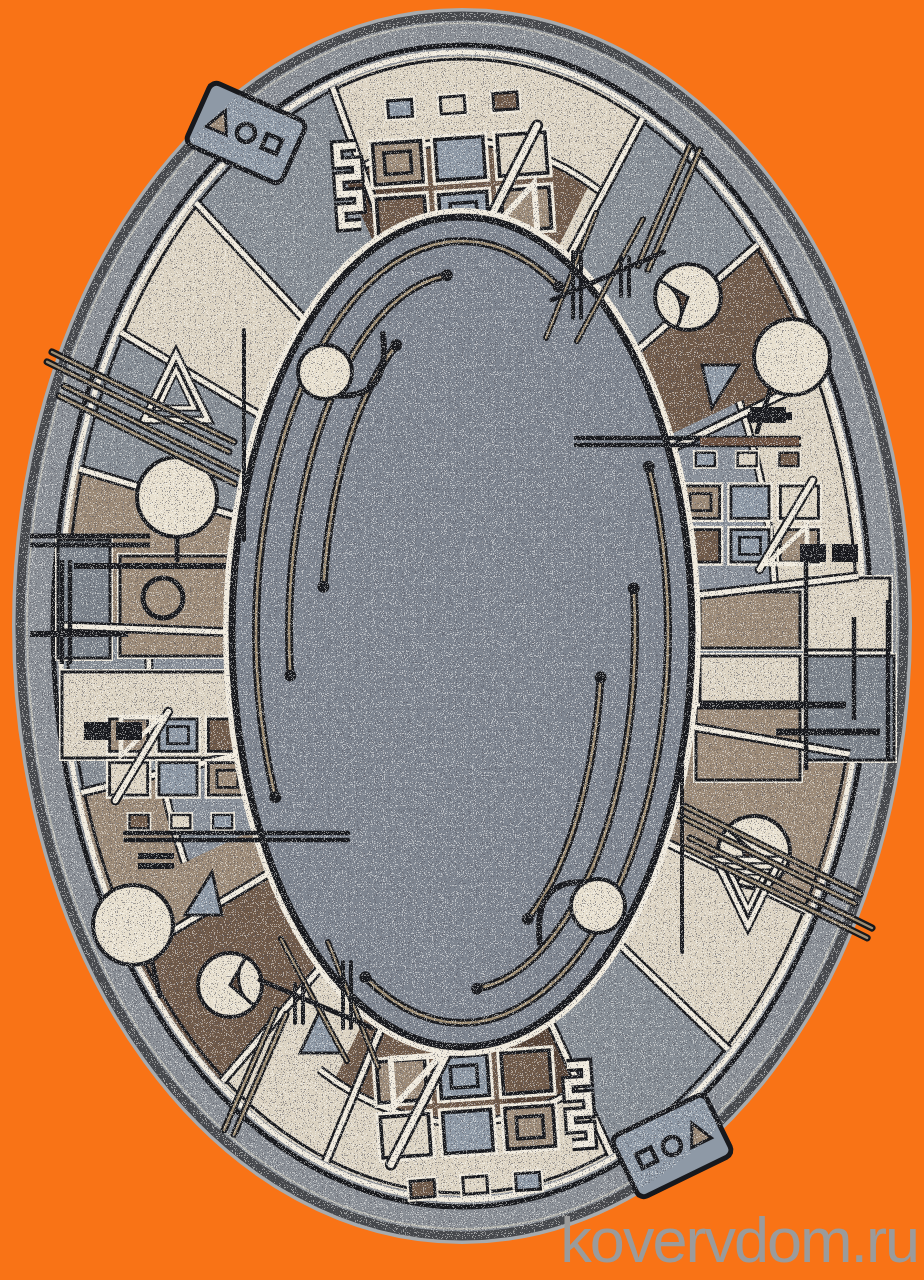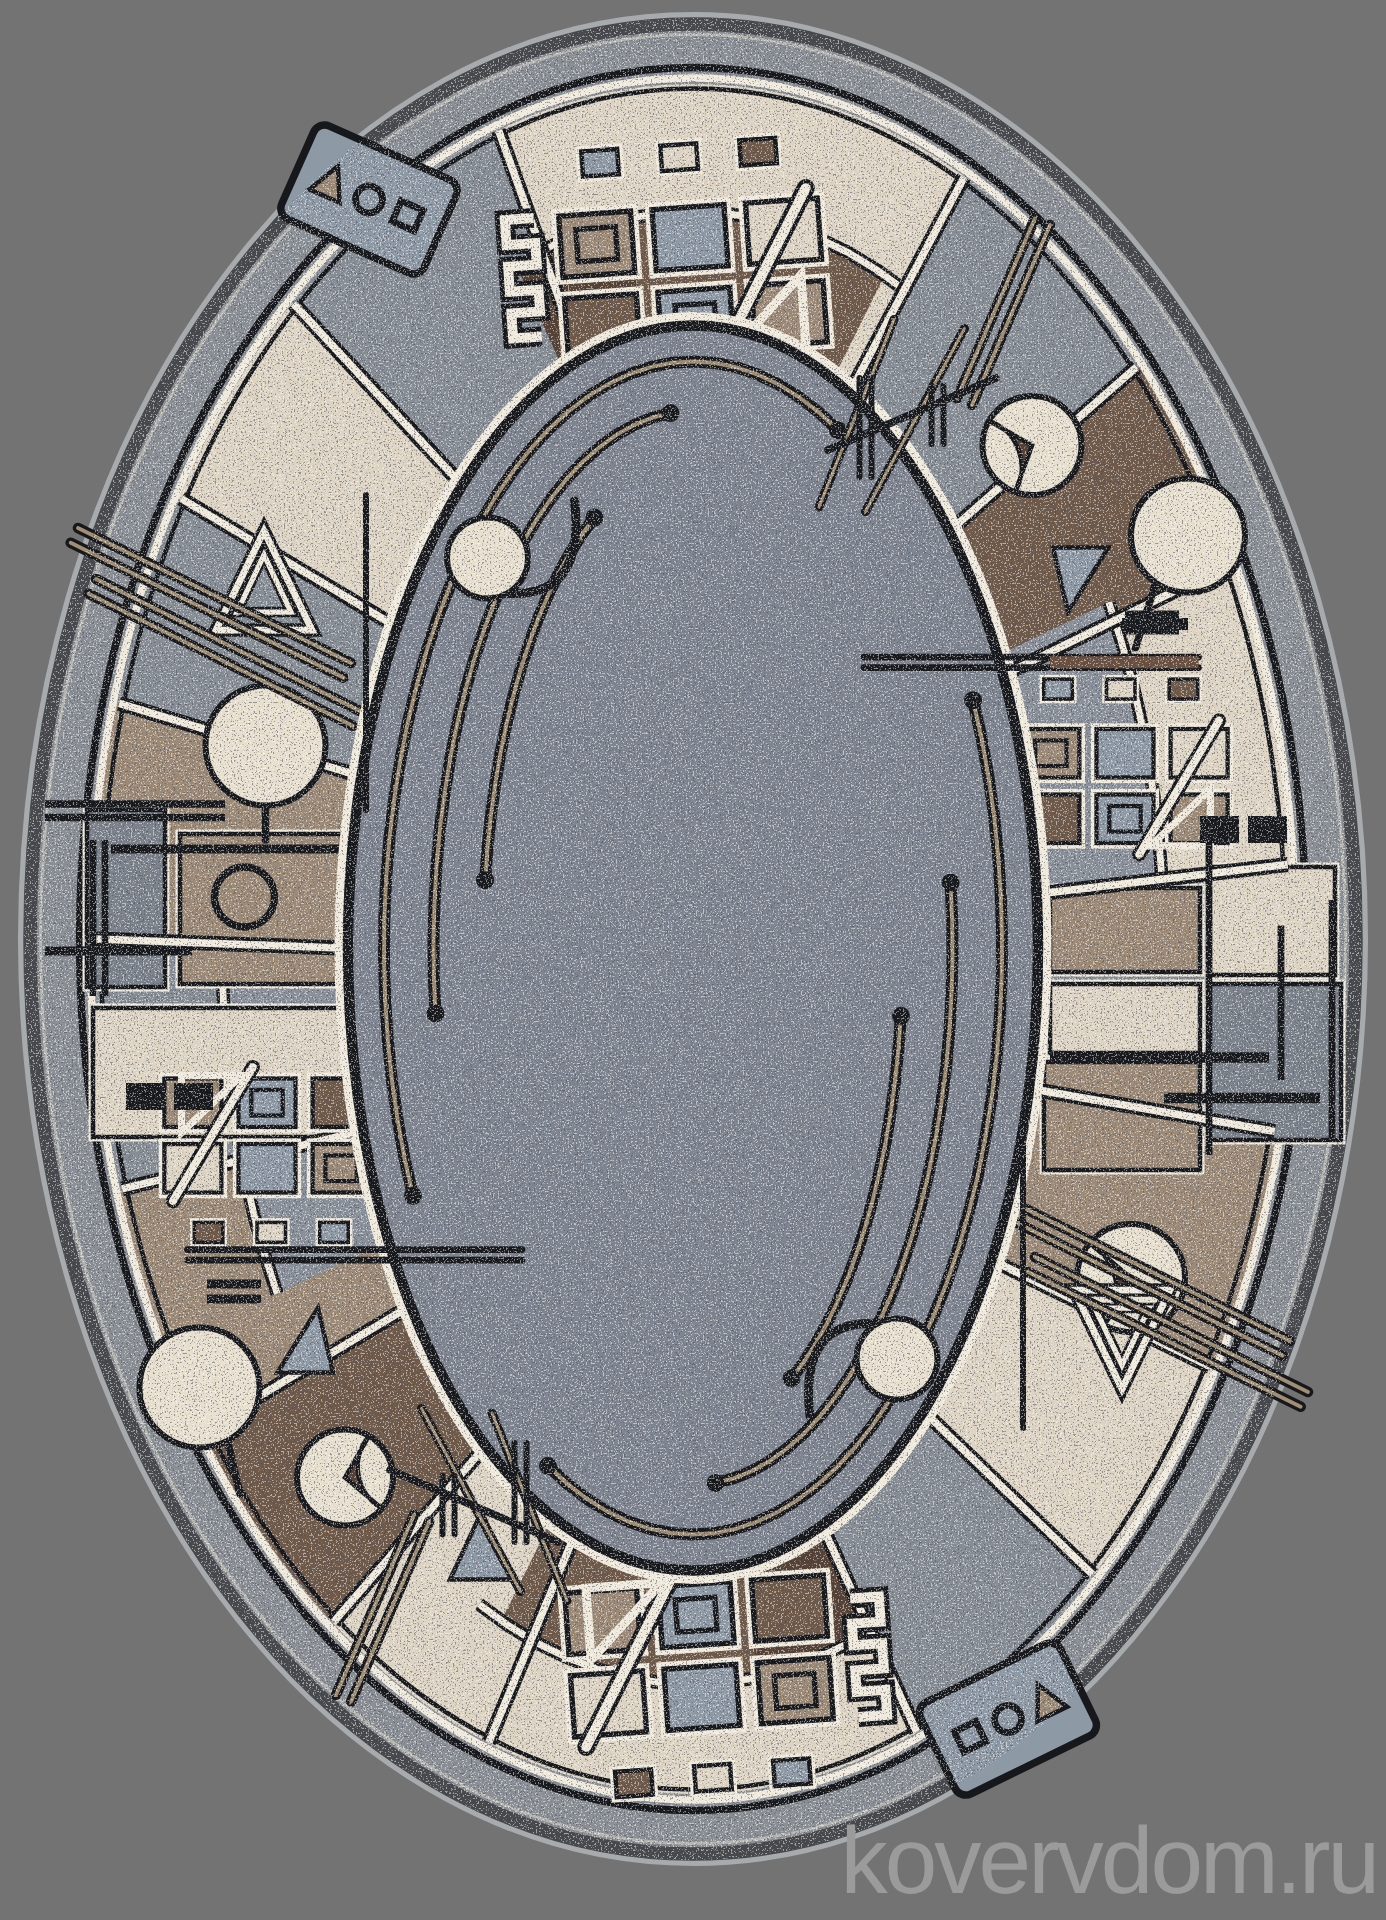--- a/index.html
+++ b/index.html
@@ -1,16 +1,16 @@
 <!DOCTYPE html>
 <html><head>
 <meta charset="utf-8">
 <style>
   html,body{margin:0;padding:0;background:#ffffff;}
-  .stage{width:924px;height:1280px;position:relative;background:#737373;overflow:hidden;
+  .stage{width:924px;height:1280px;position:relative;background:#f97316;overflow:hidden;
          font-family:"Liberation Sans", sans-serif;}
   svg{display:block;}
   text.watermark{font-family:"Liberation Sans", sans-serif;font-weight:400;letter-spacing:-2px;}
 </style>
 </head>
 <body>
 
 <div class="stage">
   <svg id="scene" width="924" height="1280" viewBox="0 0 924 1280" xmlns="http://www.w3.org/2000/svg">
     <defs>

